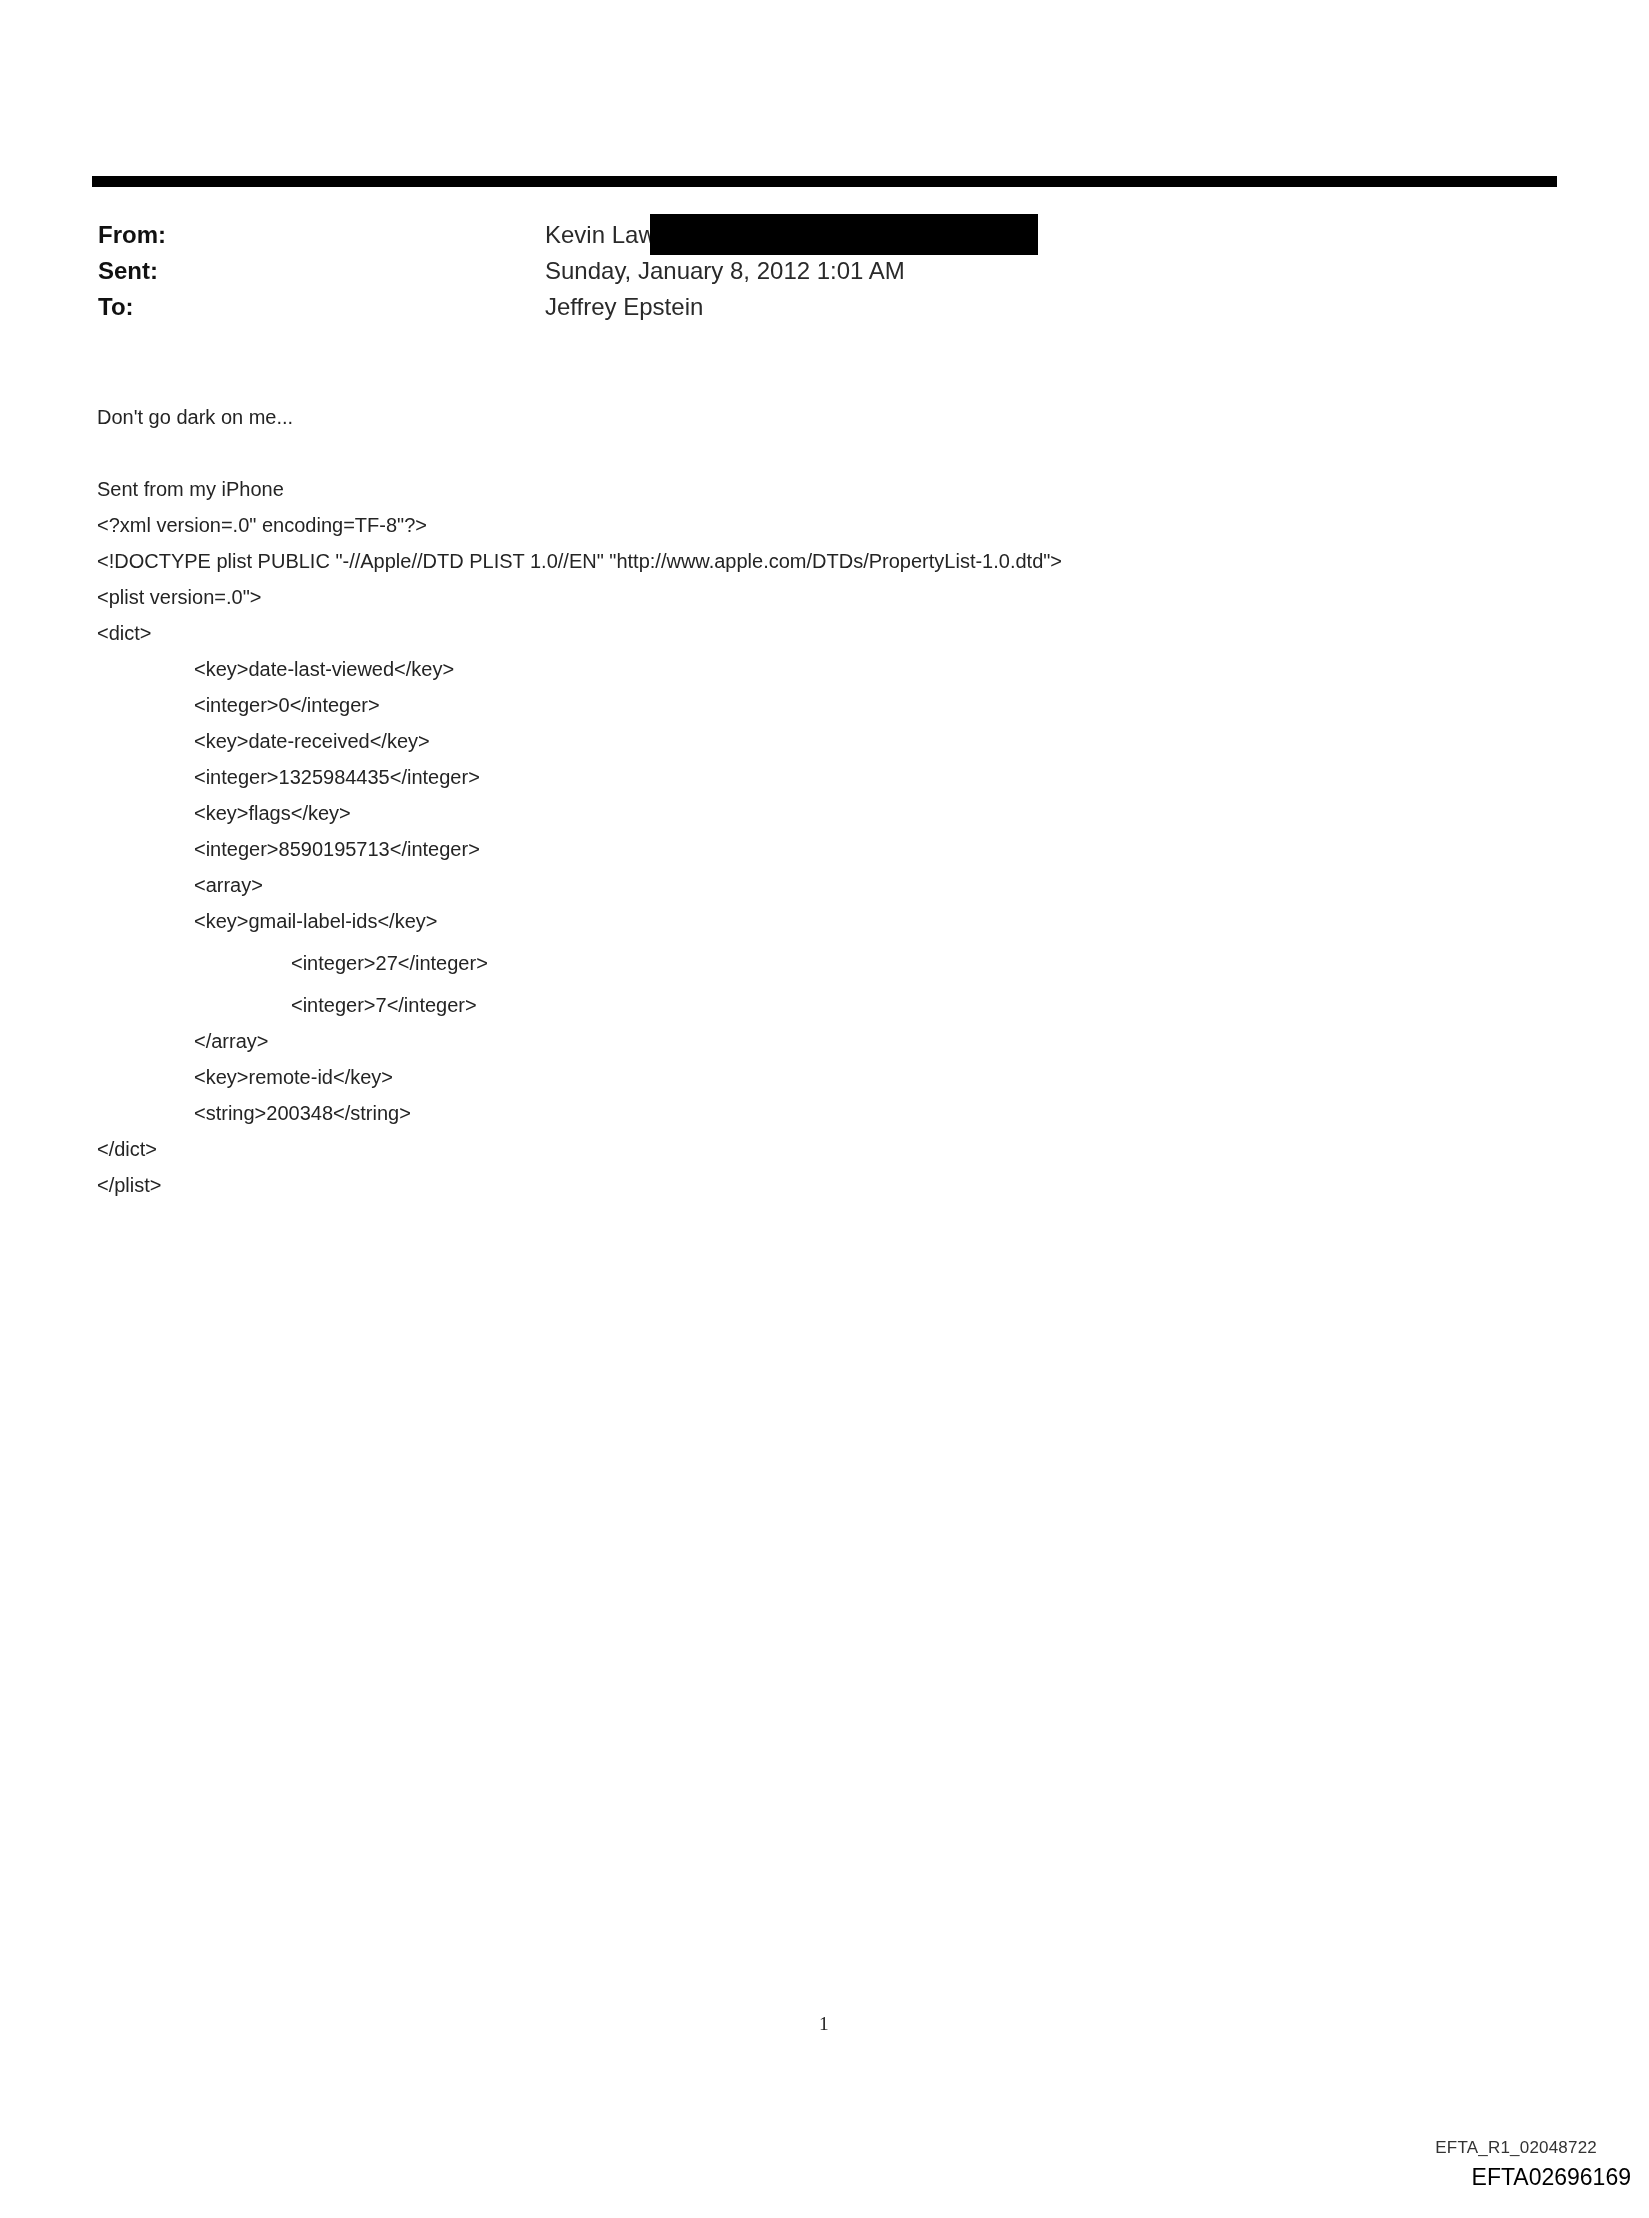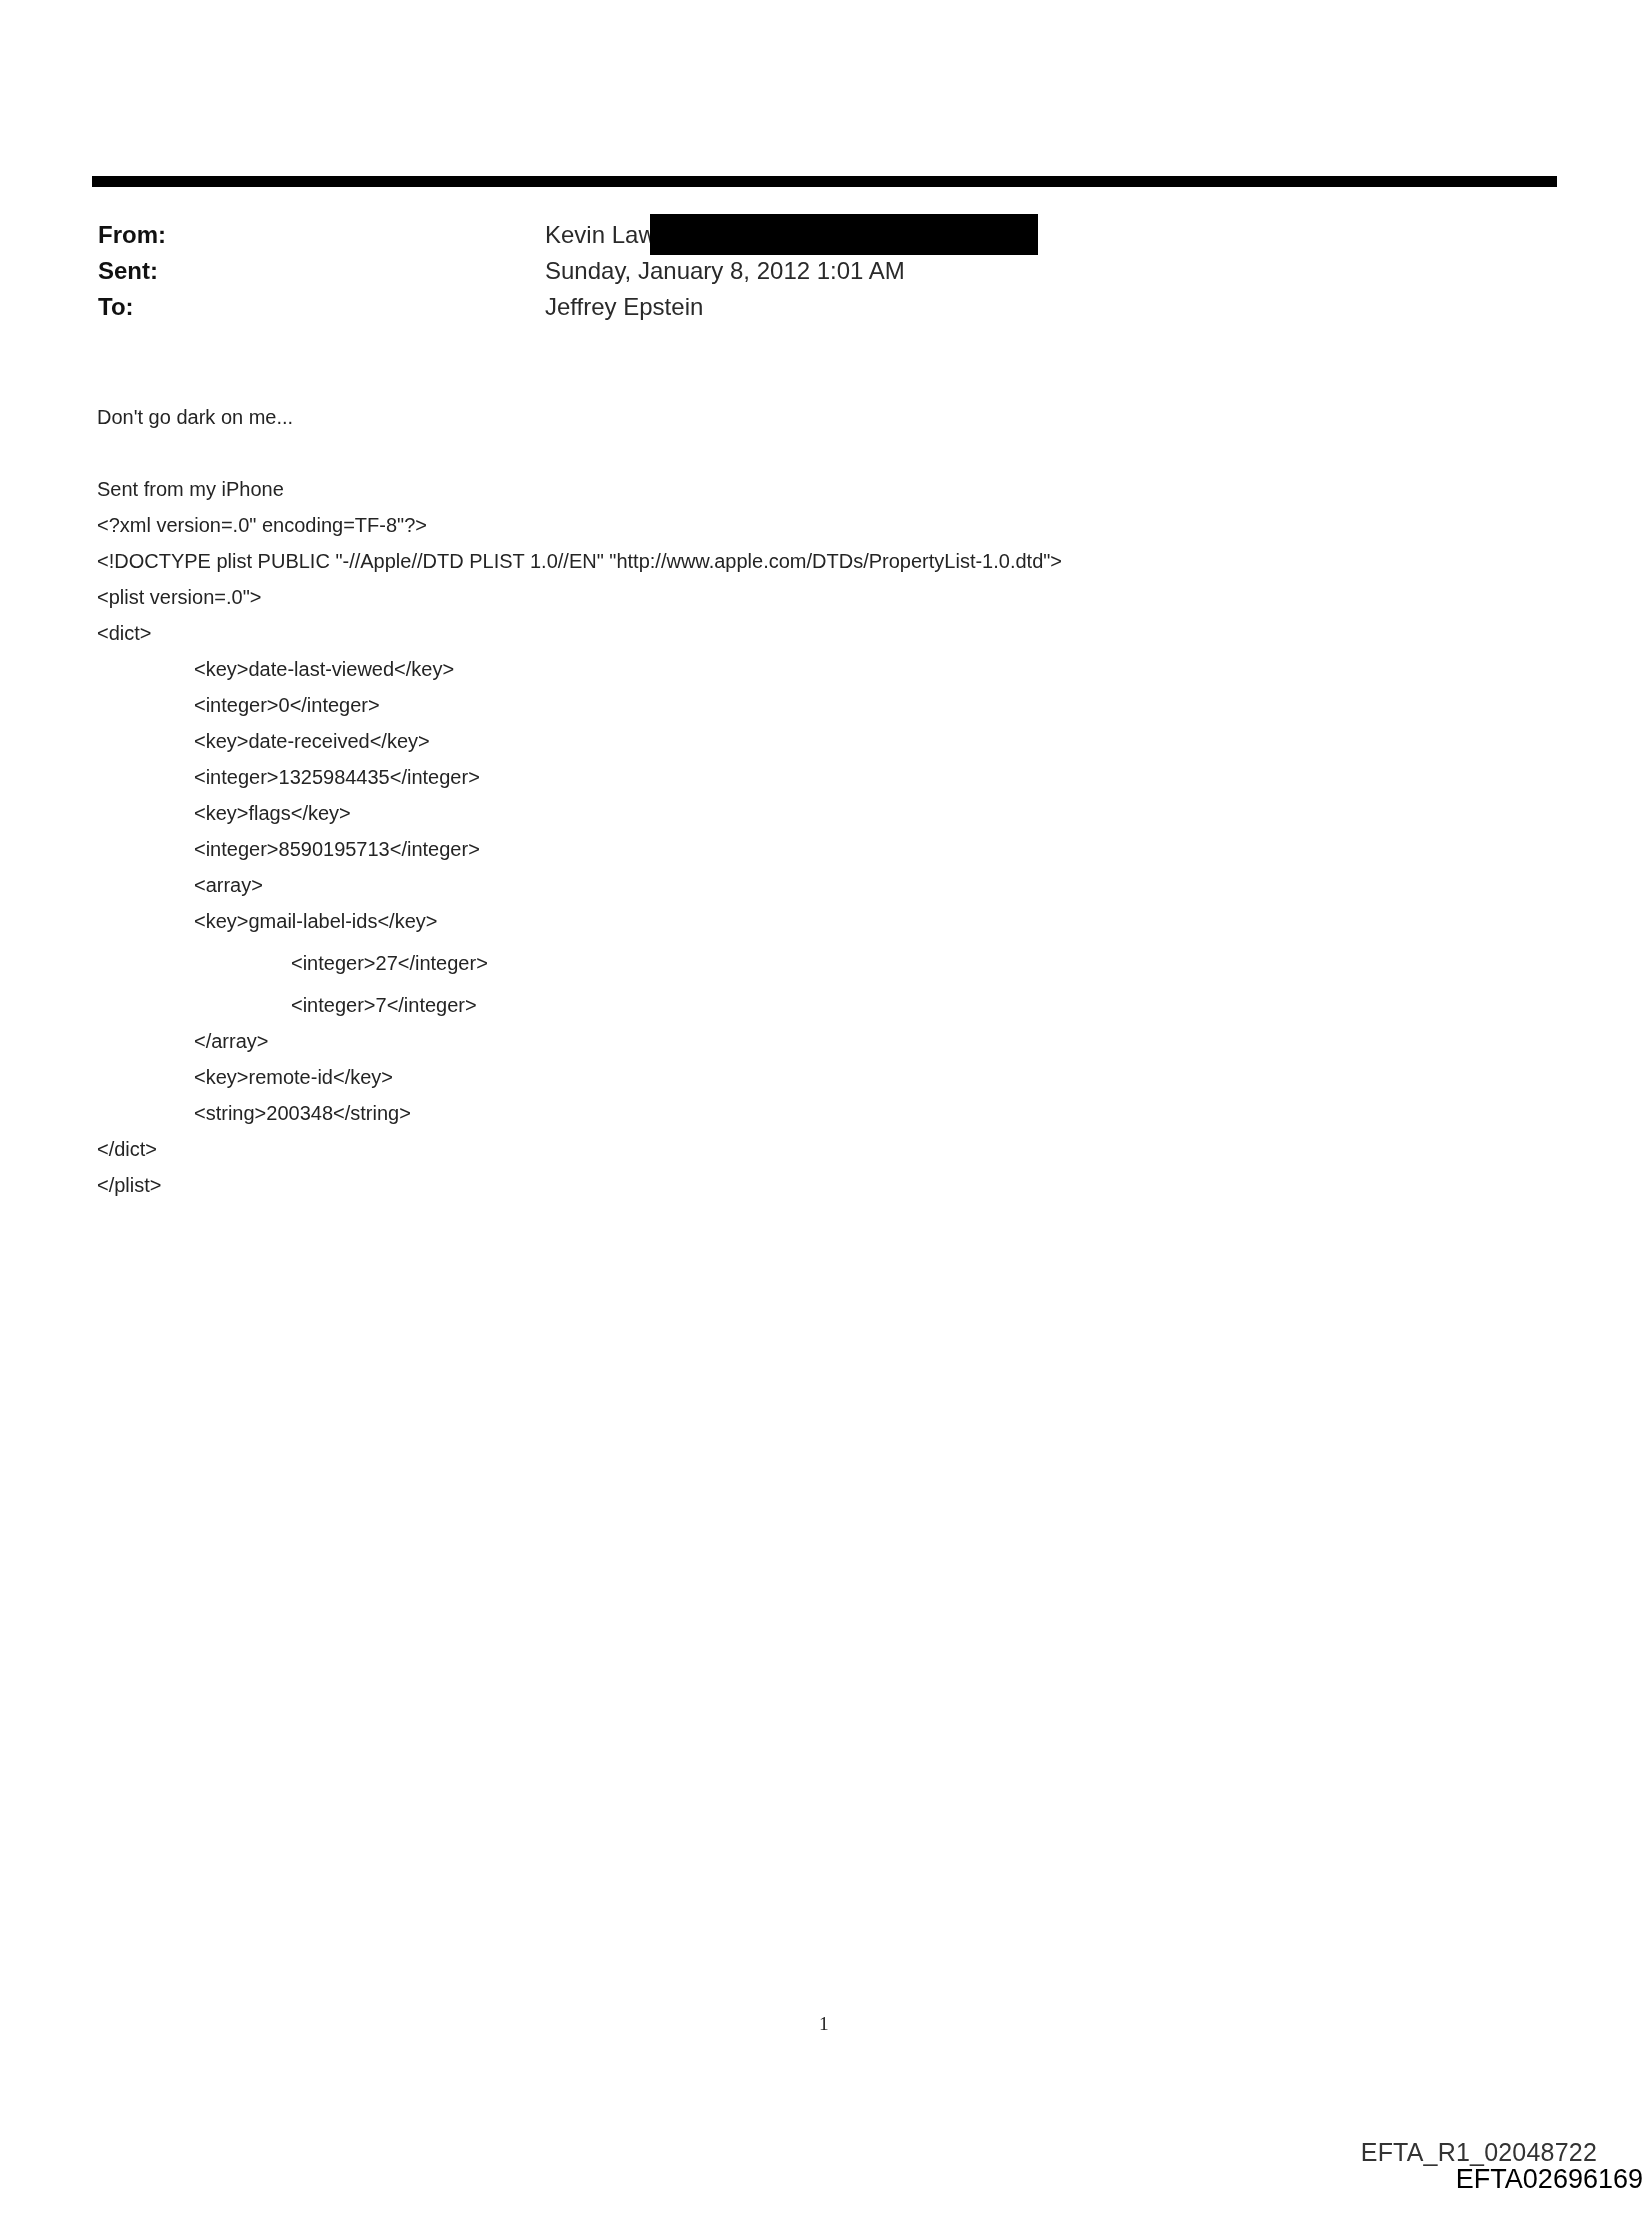--- a/index.html
+++ b/index.html
@@ -13,23 +13,23 @@
   .redact { position: absolute; left: 650px; top: 214px; width: 388px; height: 41px; background: #000000; }
   .body { position: absolute; left: 0; top: 399px; width: 1650px; }
   .line { height: 36px; line-height: 36px; font-size: 20px; white-space: pre; color: #242424; }
   .l0 { padding-left: 97px; }
   .l1 { padding-left: 194px; }
   .l2 { padding-left: 291px; margin-top: 6px; }
   .blank { height: 36px; }
   .page-num { position: absolute; left: 819px; top: 2013px; font-family: "Liberation Serif", serif;
               font-size: 19.4px; color: #222222; }
   .stamp1 { position: absolute; right: 53px; top: 2138px; font-family: "Liberation Sans", sans-serif;
-            font-size: 25px; color: #333333; letter-spacing: 0.2px; }
-  .stamp2 { position: absolute; right: 7px; top: 2164px; font-family: "Liberation Sans", sans-serif;
-            font-size: 27px; color: #000000; }
+            font-size: 17px; color: #333333; letter-spacing: 0.2px; }
+  .stamp2 { position: absolute; right: 19px; top: 2164px; font-family: "Liberation Sans", sans-serif;
+            font-size: 23px; color: #000000; }
 </style>
 </head>
 <body>
 
 <div class="rule"></div>
 
 <div class="hdr">
   <div class="hdr-row">
     <span class="hdr-label">From:</span>
     <span class="hdr-value">Kevin  Law</span>

